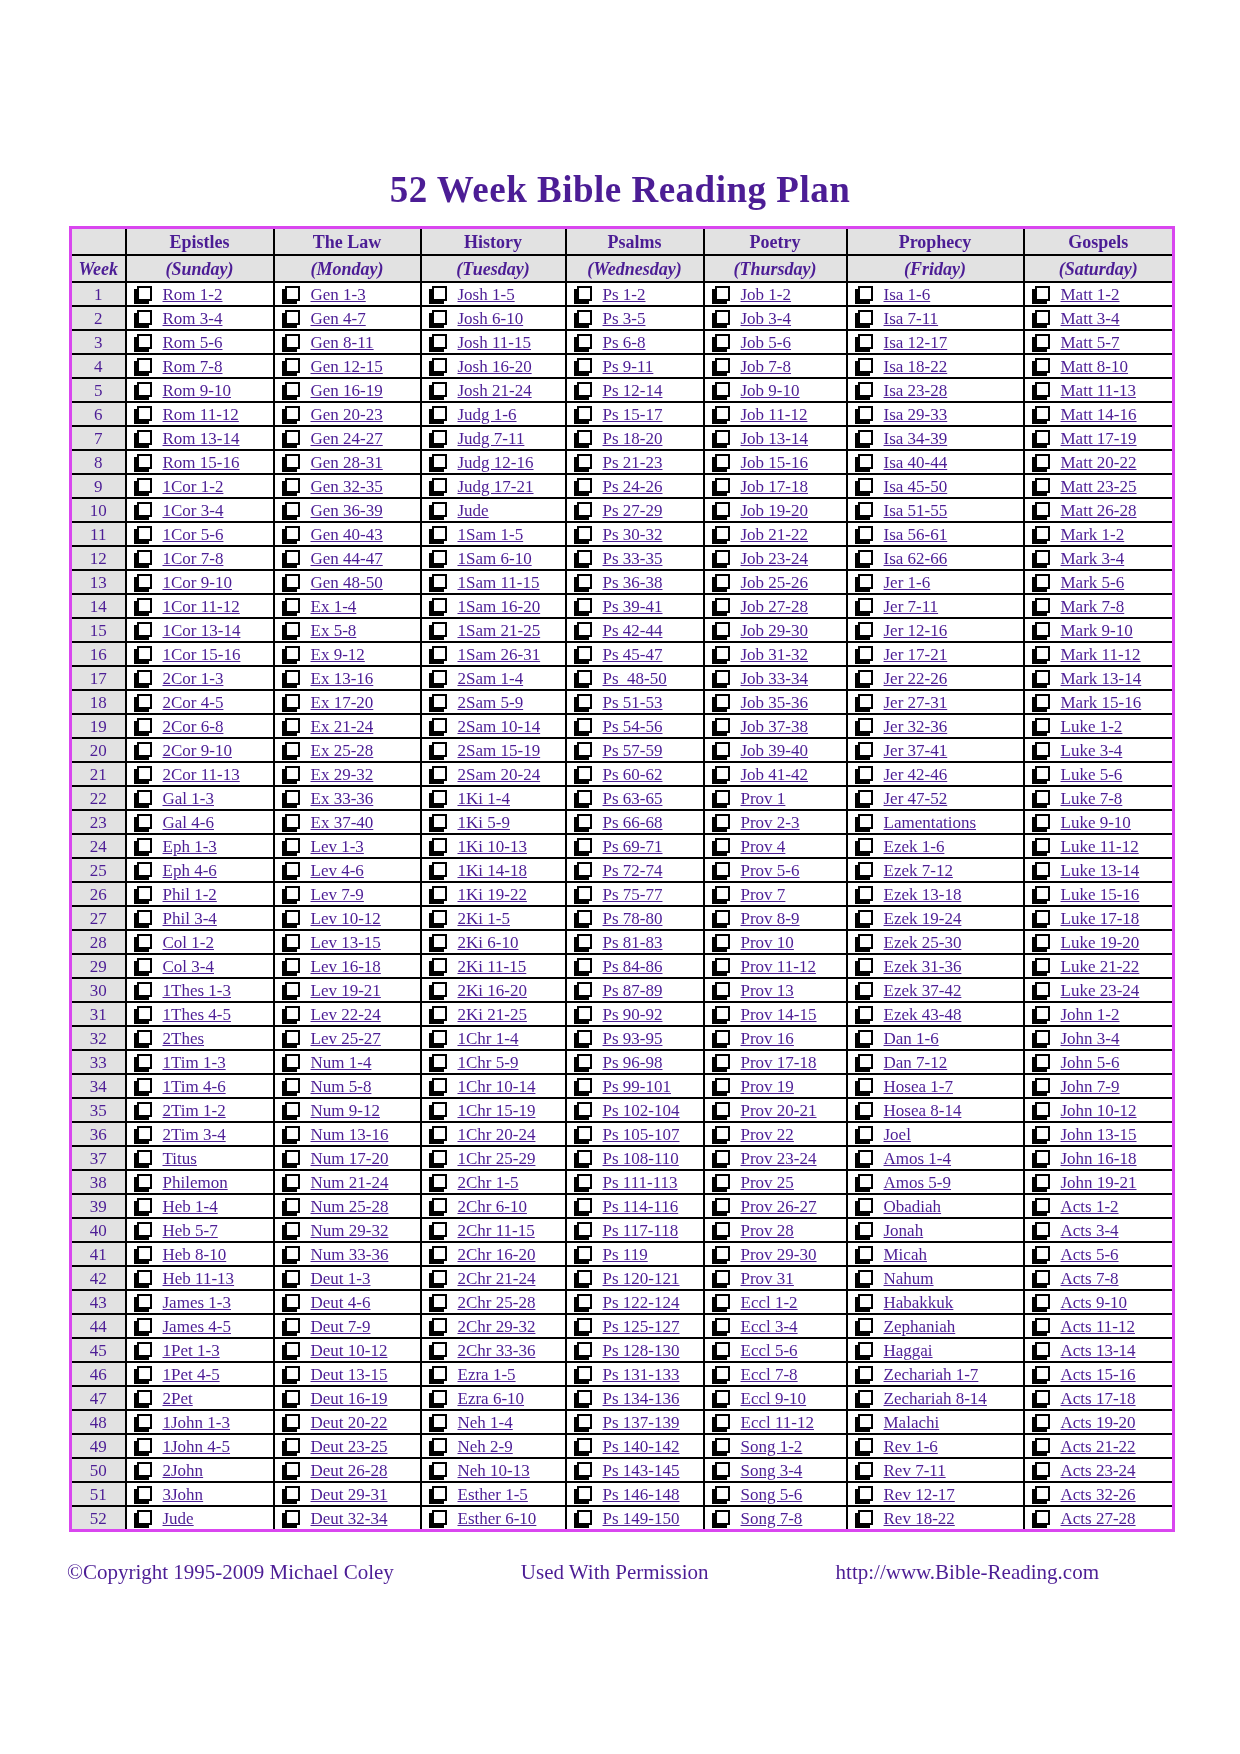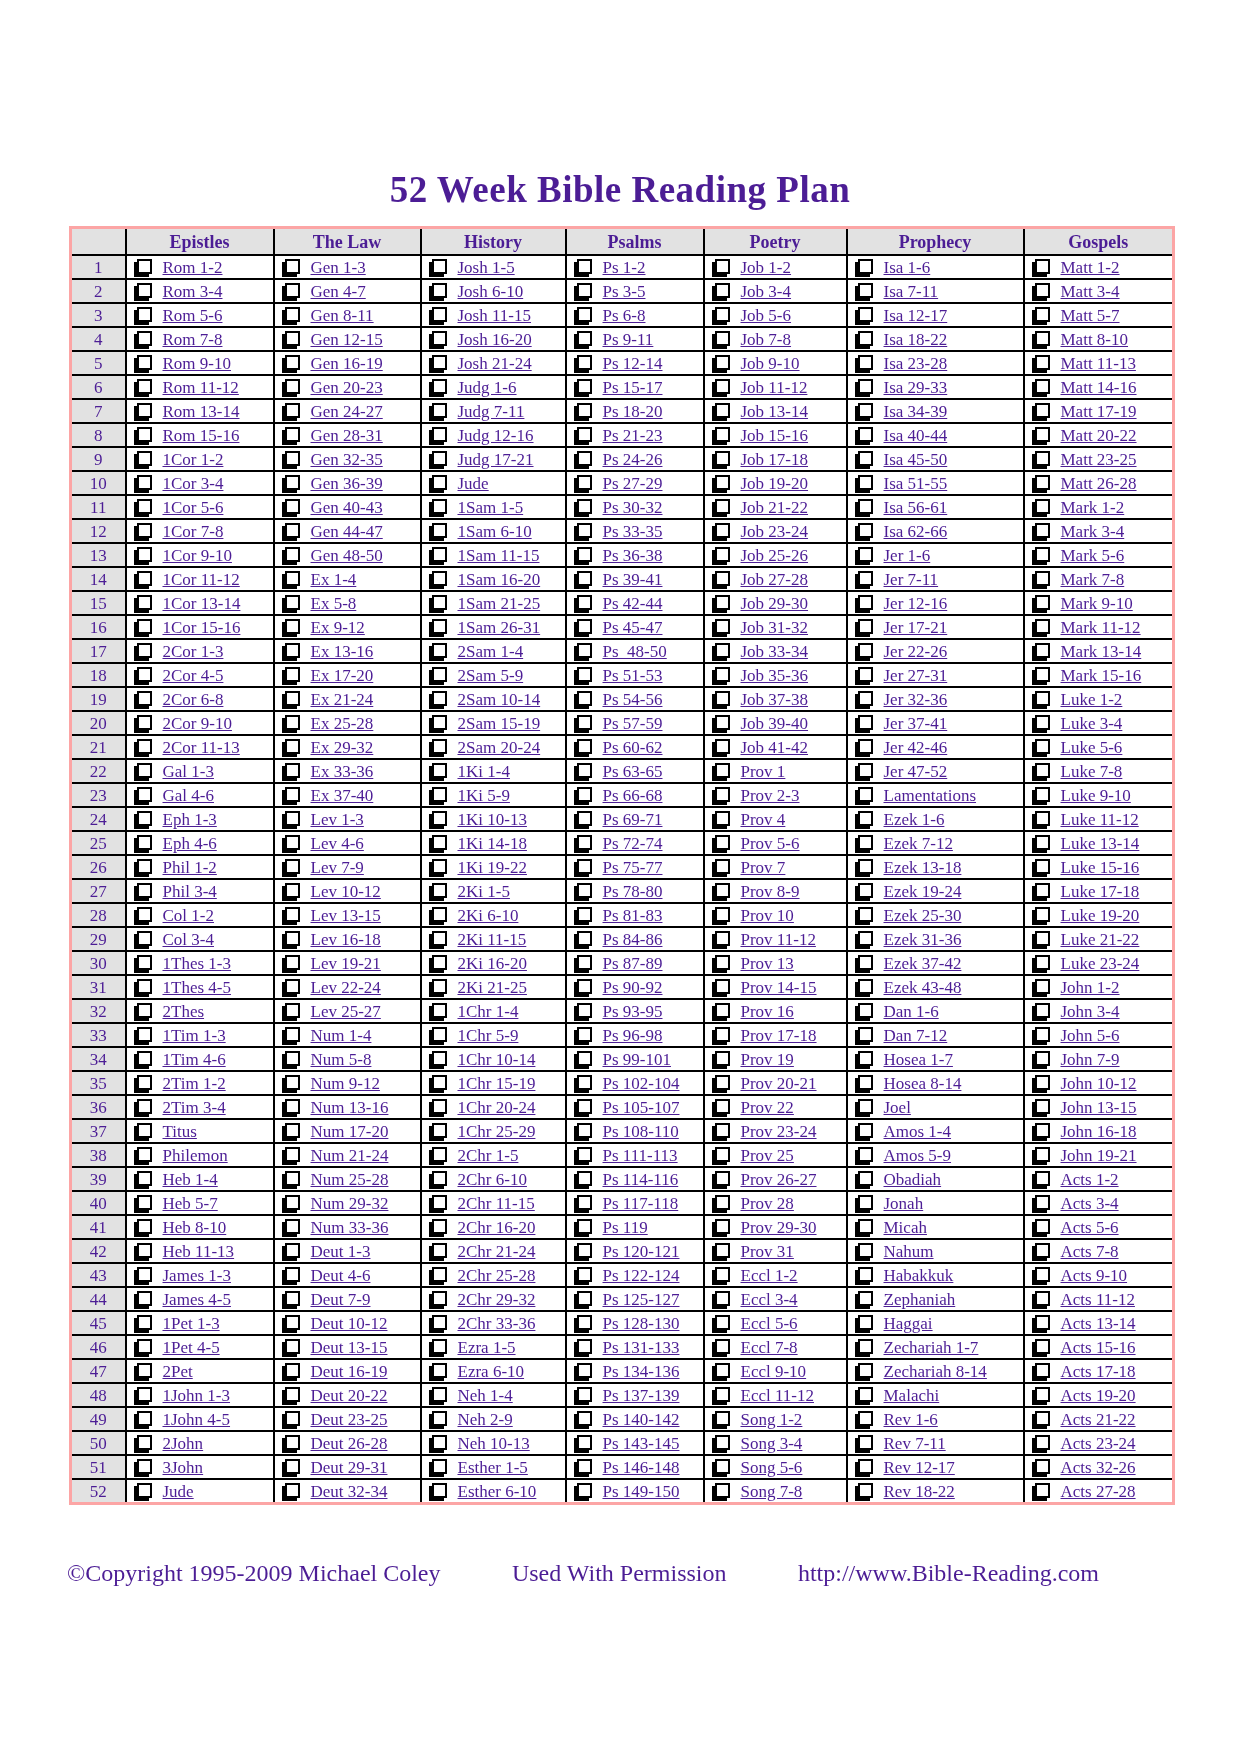--- a/index.html
+++ b/index.html
@@ -8,21 +8,21 @@
     margin:0 auto;font-family:"Liberation Serif","DejaVu Serif",serif;color:#4c1d95;
     overflow:hidden;
   }
   .title{
     margin:168px 0 0 0;text-align:center;
     font-size:37px;font-weight:bold;letter-spacing:0.5px;
   }
   table.plan{
     border-collapse:collapse;table-layout:fixed;
     margin:15px 0 14px 69px;width:1103px;
-    border:3px solid #fca5a5;
+    border:3px solid #d946ef;
   }
   table.plan td, table.plan th{
     border:2px solid #000;padding:0;overflow:hidden;
     font-size:17px;line-height:1;vertical-align:middle;
   }
   tr.cat-row th{
     height:25px;background:#e2e2e2;font-weight:bold;font-size:18px;text-align:center;
   }
   tr.day-row th{
     height:25px;background:#e2e2e2;font-weight:bold;font-style:italic;font-size:18px;text-align:center;
@@ -35,21 +35,21 @@
     display:inline-block;width:11px;height:11px;background:#fff;
     border:2px solid #000;box-shadow:-3px 3px 0 0 #000;
     margin:0 11px 0 10px;vertical-align:-1px;
   }
   .reading-label{
     text-decoration:underline;white-space:pre;
   }
   .footer{
     position:absolute;left:67px;top:1560px;width:1032px;
     display:flex;justify-content:space-between;align-items:baseline;
-    font-size:24px;
+    font-size:21px;
   }
 </style>
 </head>
 <body>
 
 <div class="page">
 
   <h1 class="title">52 Week Bible Reading Plan</h1>
 
   <table class="plan">
@@ -67,20 +67,30 @@
       <tr class="cat-row">
         <th></th>
         <th>Epistles</th>
         <th>The Law</th>
         <th>History</th>
         <th>Psalms</th>
         <th>Poetry</th>
         <th>Prophecy</th>
         <th>Gospels</th>
       </tr>
+      <tr class="day-row">
+        <th>Week</th>
+        <th>(Sunday)</th>
+        <th>(Monday)</th>
+        <th>(Tuesday)</th>
+        <th>(Wednesday)</th>
+        <th>(Thursday)</th>
+        <th>(Friday)</th>
+        <th>(Saturday)</th>
+      </tr>
     </thead>
     <tbody>
         <tr>
           <td class="week-cell">1</td>
           <td class="reading-cell"><span class="checkbox"></span><span class="reading-label">Rom 1-2</span></td>
           <td class="reading-cell"><span class="checkbox"></span><span class="reading-label">Gen 1-3</span></td>
           <td class="reading-cell"><span class="checkbox"></span><span class="reading-label">Josh 1-5</span></td>
           <td class="reading-cell"><span class="checkbox"></span><span class="reading-label">Ps 1-2</span></td>
           <td class="reading-cell"><span class="checkbox"></span><span class="reading-label">Job 1-2</span></td>
           <td class="reading-cell"><span class="checkbox"></span><span class="reading-label">Isa 1-6</span></td>

